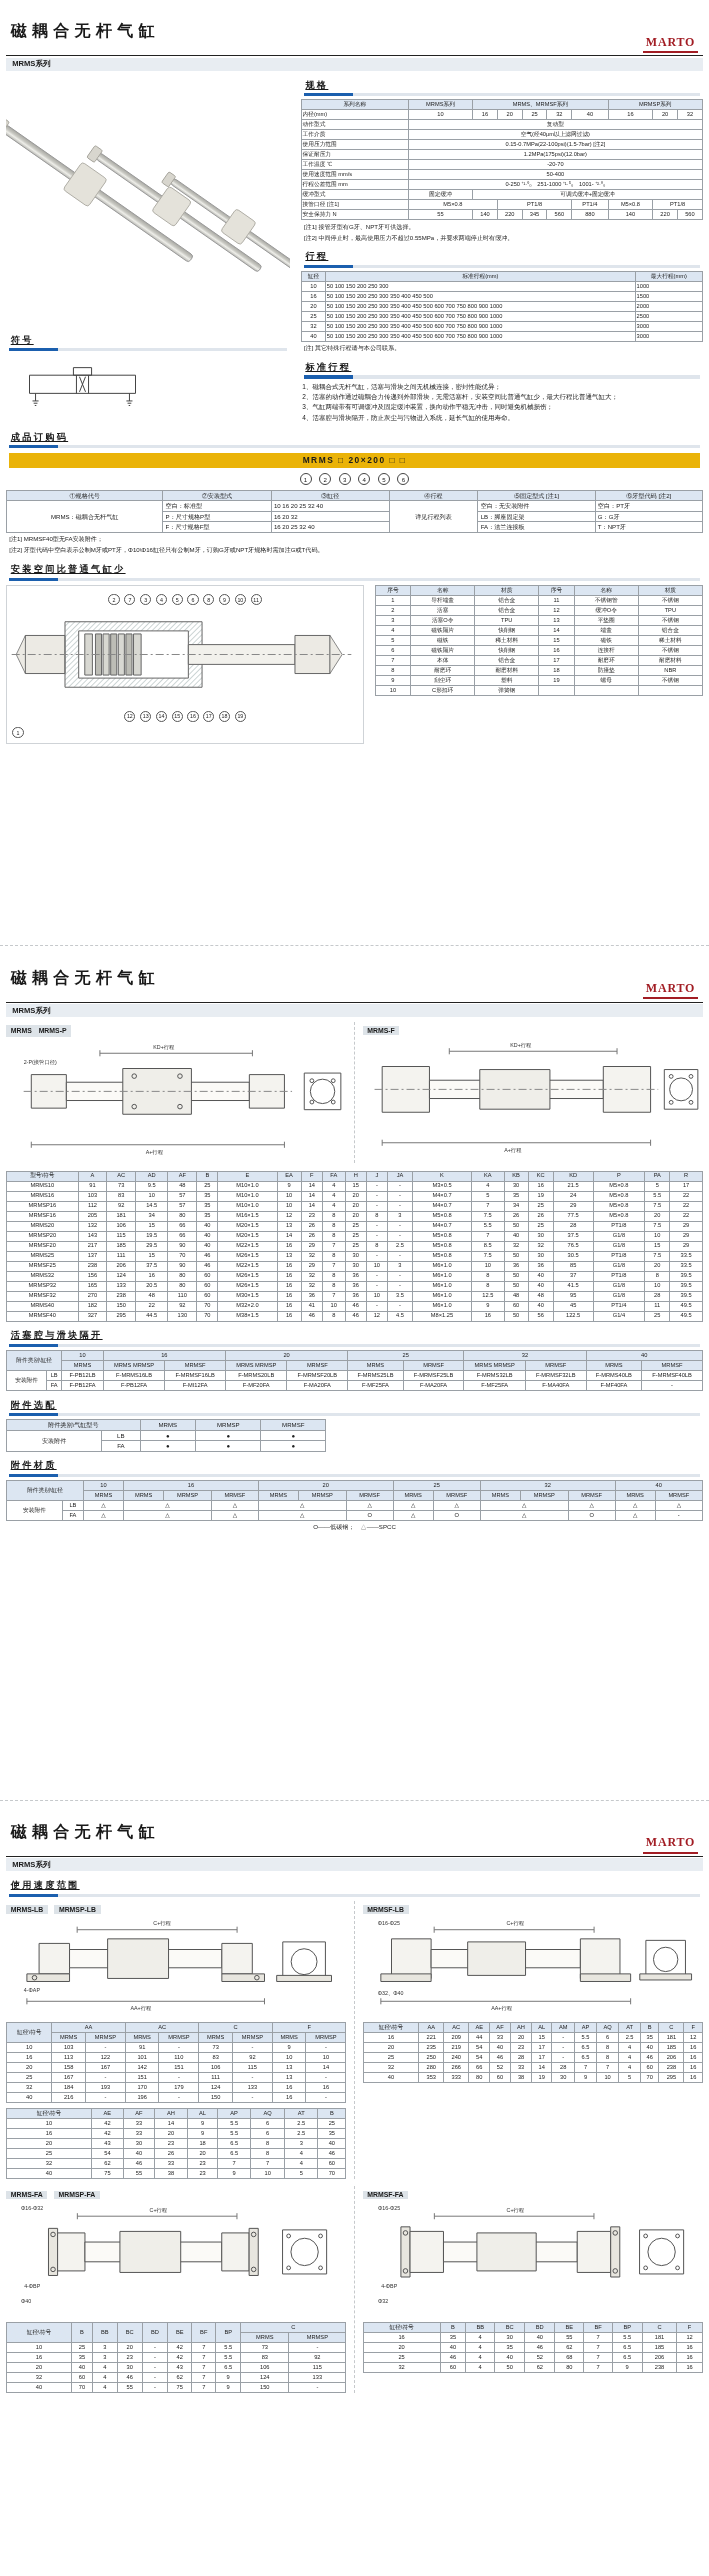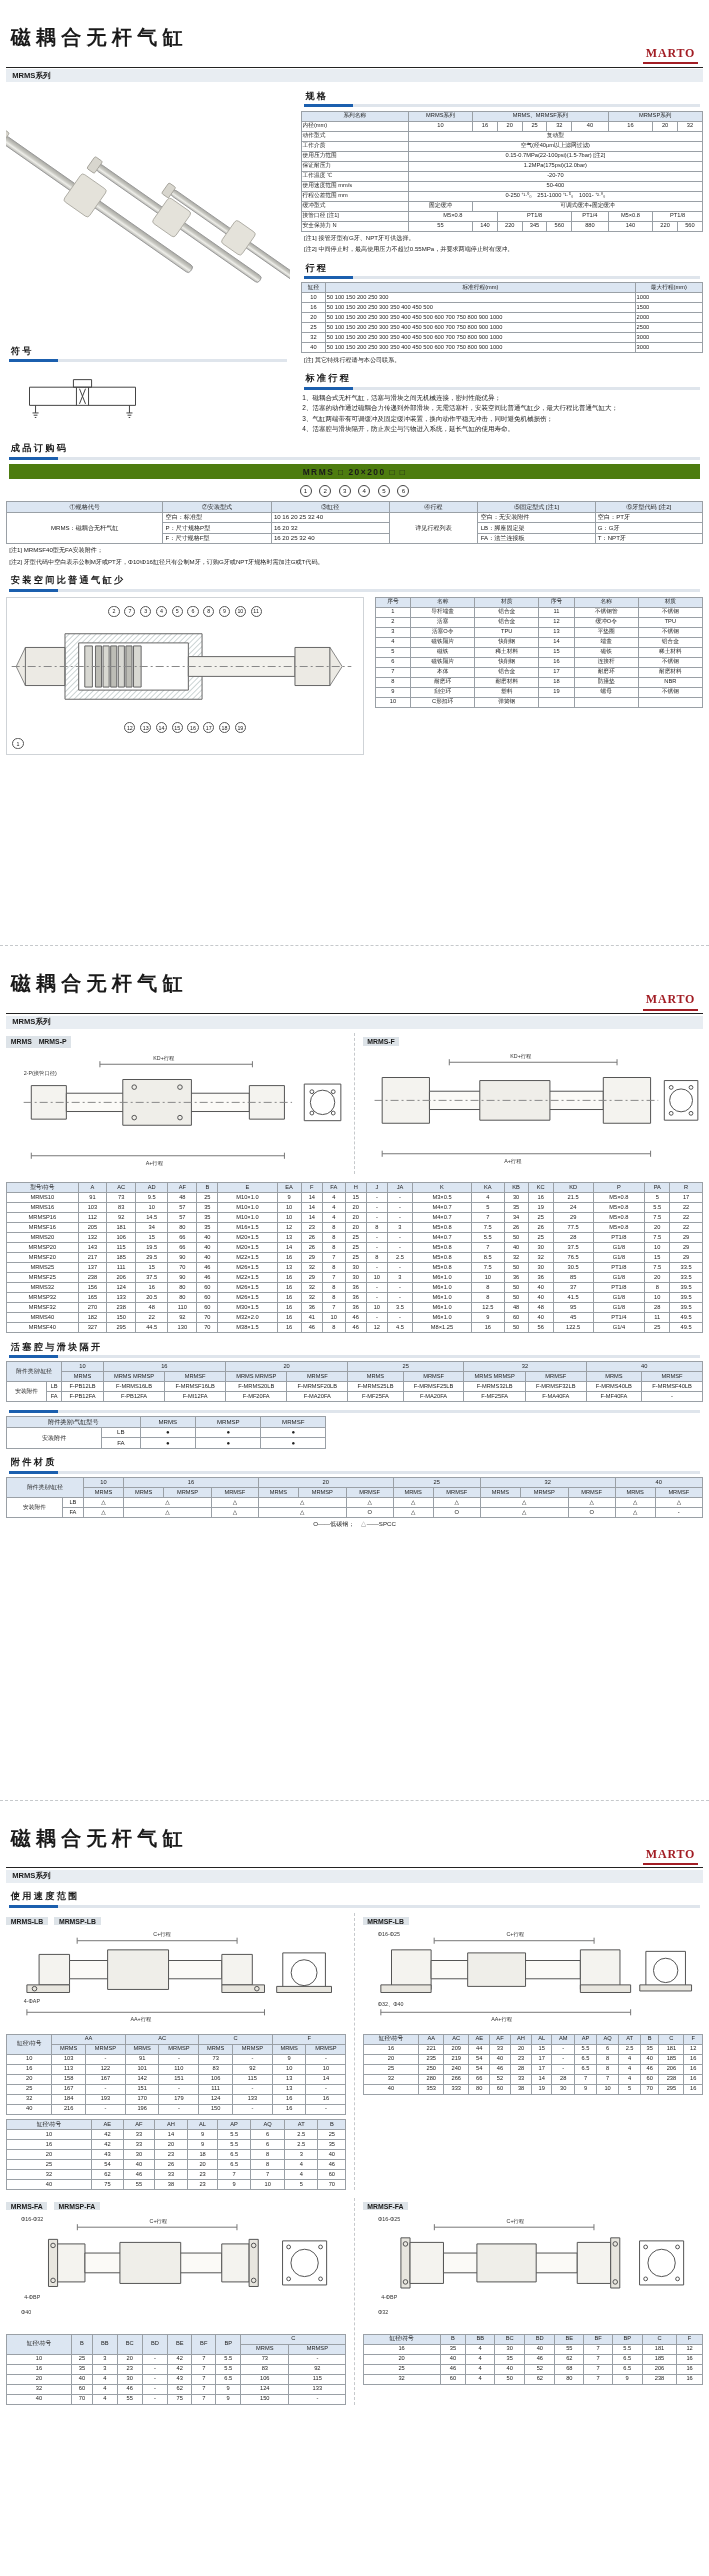--- a/index.html
+++ b/index.html
@@ -1,41 +1,41 @@
 <!DOCTYPE html>
 <html style="font-size:12.2px"><head>
 <meta charset="utf-8">
 <style>
   html,body{margin:0;padding:0;background:#fff;}
   body{width:709px;font-family:"Liberation Sans",sans-serif;color:#1a1a1a;-webkit-font-smoothing:antialiased;}
   .page{position:relative;padding:7.6px 6.1px 10.7px 6.1px;border-bottom:0.8px dashed #c6c9cc;overflow:hidden;}
   .page1{min-height:927px;} .page2{min-height:835px;} .page3{min-height:755px;border-bottom:none;}
   
   .hdr{border-bottom:1.5px solid #222;display:flex;justify-content:space-between;align-items:flex-end;padding:3.1px 4.6px 2.3px 4.6px;}
-  .doc-title{font-family:"Liberation Serif",serif;font-size:20px;font-weight:bold;letter-spacing:5.3px;}
+  .doc-title{font-family:"Liberation Serif",serif;font-size:16px;font-weight:bold;letter-spacing:5.3px;}
   .brand{color:#a21d24;font-family:"Liberation Serif",serif;font-weight:bold;font-size:12px;letter-spacing:0.8px;border-bottom:2.3px solid #a21d24;padding:0 3.1px 1.5px 3.1px;}
   .series-band{background:#e8edf2;font-weight:bold;font-size:7.6px;padding:1.5px 6.1px;margin-top:1.5px;}
   
-  .sec{margin:7.6px 3.1px 3.1px 3.1px;}
+  .sec{margin:7.6px 3.1px 3.1px 3.1px;text-decoration:underline;}
   .sec h3{margin:0 0 1.5px 1.5px;font-family:"Liberation Serif",serif;font-size:9.2px;letter-spacing:2.3px;}
   .sec .rule{height:3.1px;background:linear-gradient(to right,#1b5fae 0 49px,#dfe5ec 49px);}
   
   table{border-collapse:collapse;width:100%;}
   th,td{border:0.8px solid #9aa0a6;padding:0.8px 1.5px;font-size:6.1px;text-align:center;line-height:1.3;color:#222;}
   th{background:#dce6f2;font-weight:normal;}
   td.lbl,th.lbl{text-align:left;padding-left:2.3px;}
   .note{font-size:6.1px;margin:2.3px 3.1px;color:#222;}
   .tiny td,.tiny th{font-size:5.7px;padding:0.8px 0.8px;}
   
   .cols{display:flex;gap:10.7px;align-items:flex-start;}
   .lcol{width:284px;flex:none;}
   .rcol{flex:1;min-width:0;}
   .chip{display:inline-block;background:#dde3e8;color:#1a1a1a;font-size:6.9px;font-weight:bold;padding:0.8px 4.6px;margin:1.5px 3.1px 1.5px 0;}
   .feat{font-size:6.5px;line-height:1.6;margin:0 1.5px;}
-  .codeband{background:#4d7c0f;margin:4.6px 3.1px 1.5px 3.1px;padding:2.3px 0;text-align:center;font-size:8.4px;font-weight:bold;letter-spacing:1.5px;}
+  .codeband{background:#eab308;margin:4.6px 3.1px 1.5px 3.1px;padding:2.3px 0;text-align:center;font-size:8.4px;font-weight:bold;letter-spacing:1.5px;}
   .digits{text-align:center;margin:3.1px 0 4.6px 0;}
   .digit{display:inline-flex;align-items:center;justify-content:center;width:10px;height:10px;border:0.8px solid #444;border-radius:50%;font-size:6.1px;margin:0 3.8px;background:#fff;}
   .tech{background:#fff;}
   .tech text{font-size:7px;fill:#333;font-family:"Liberation Sans",sans-serif;}
   .tech line,.tech rect,.tech circle,.tech path,.tech polyline{vector-effect:non-scaling-stroke;}
   .halves{display:flex;gap:7.6px;align-items:flex-start;}
   .half{flex:1;min-width:0;}
   .half-l{border-right:0.8px dashed #c6c9cc;padding-right:7.6px;}
   .mt6{margin-top:4.6px;} .mt10{margin-top:7.6px;}
   .callout{display:inline-flex;align-items:center;justify-content:center;width:9.2px;height:9.2px;border:0.8px solid #555;border-radius:50%;font-size:5.3px;margin:0 2.3px;background:#fff;}
@@ -896,20 +896,21 @@
           <td>F-MA20FA</td>
           <td>F-MF25FA</td>
           <td>F-MA40FA</td>
           <td>F-MF40FA</td>
           <td>-</td>
         </tr>
       </tbody>
     </table>
 
   <div class="sec">
+    <h3>附件选配</h3>
     <div class="rule"></div>
   </div>
   <table style="width:320px;">
       <thead>
         <tr>
           <th colspan="2">附件类别\气缸型号</th>
           <th>MRMS</th>
           <th>MRMSP</th>
           <th>MRMSF</th>
         </tr>

